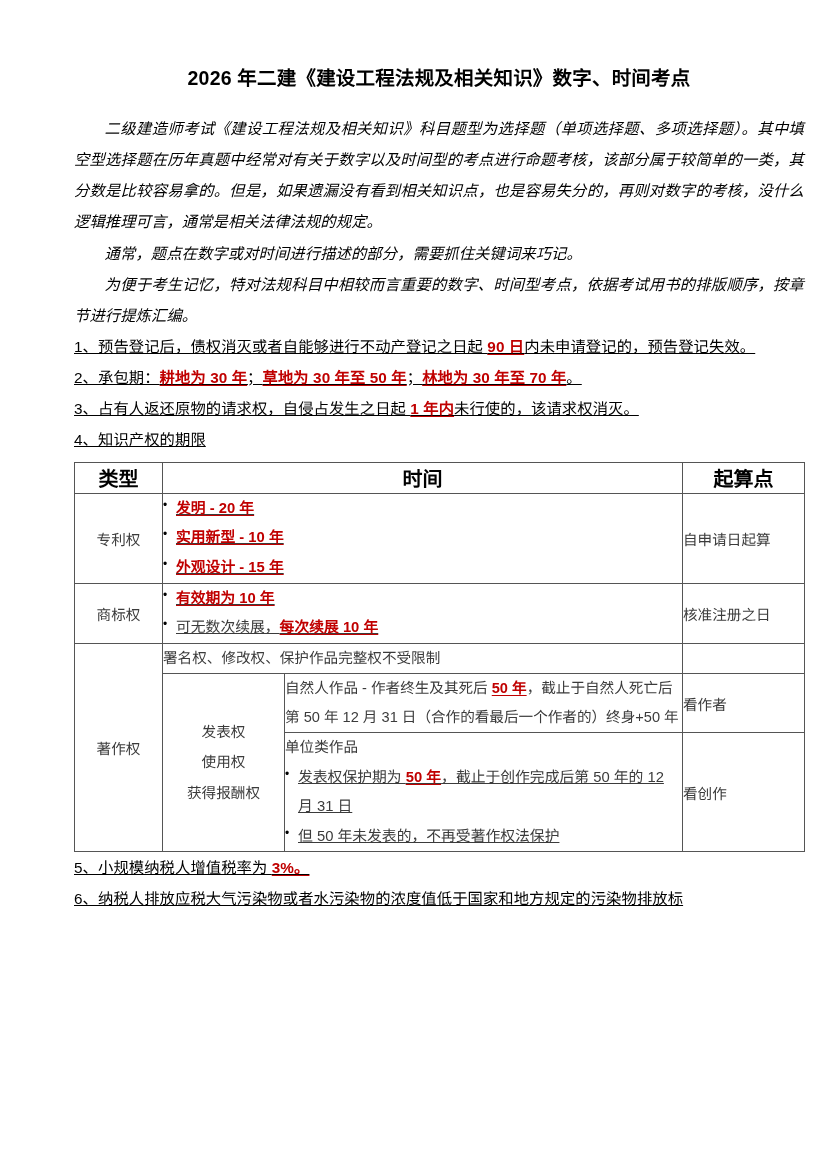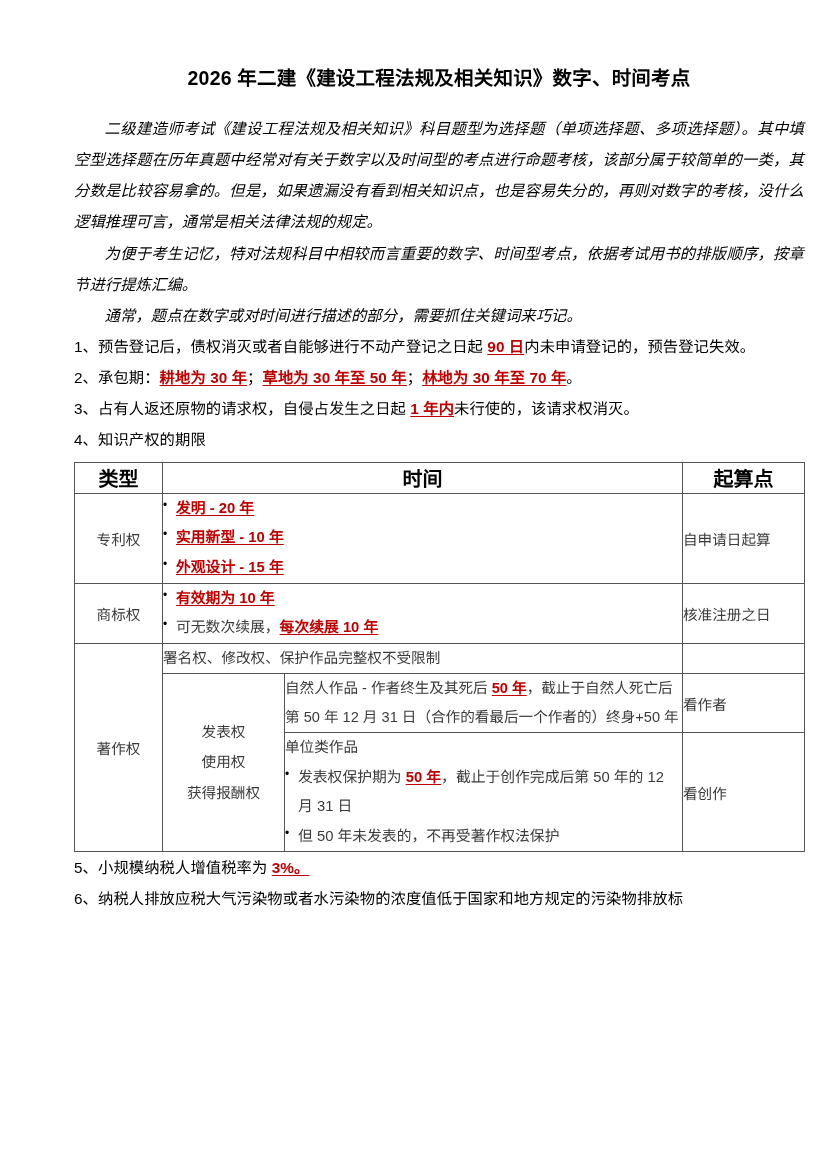--- a/index.html
+++ b/index.html
@@ -48,20 +48,21 @@
     margin: 22px 0 14px 0;
     line-height: 1.4;
   }
   .listline {
     font-size: 15.3px;
     line-height: 2.03;
     margin: 0;
     text-align: left;
     letter-spacing: 0.1px;
     white-space: nowrap;
+    text-decoration: underline;
   }
   .hl {
     color: #C00000;
     font-weight: bold;
     text-decoration: underline;
     text-underline-offset: 2px;
   }
 
   
   table.kp {
@@ -92,20 +93,21 @@
     color: #3b3b3b;
   }
   .origin-cell {
     text-align: left;
     color: #3b3b3b;
   }
   ul.bl {
     list-style: none;
     margin: 0;
     padding: 0;
+    text-decoration: underline;
   }
   ul.bl > li {
     position: relative;
     padding-left: 13px;
     line-height: 2.0;
     font-size: 14.8px;
   }
   ul.bl > li::before {
     content: "\2022";
     position: absolute;
@@ -128,22 +130,22 @@
   .nowrap-line { line-height: 2.0; }
 </style>
 </head>
 <body>
 
 <div class="page">
 
   <h1 class="doc-title">2026 年二建《建设工程法规及相关知识》数字、时间考点</h1>
 
   <p class="para">二级建造师考试《建设工程法规及相关知识》科目题型为选择题（单项选择题、多项选择题）。其中填空型选择题在历年真题中经常对有关于数字以及时间型的考点进行命题考核，该部分属于较简单的一类，其分数是比较容易拿的。但是，如果遗漏没有看到相关知识点，也是容易失分的，再则对数字的考核，没什么逻辑推理可言，通常是相关法律法规的规定。</p>
+  <p class="para">通常，题点在数字或对时间进行描述的部分，需要抓住关键词来巧记。</p>
   <p class="para">为便于考生记忆，特对法规科目中相较而言重要的数字、时间型考点，依据考试用书的排版顺序，按章节进行提炼汇编。</p>
-  <p class="para">通常，题点在数字或对时间进行描述的部分，需要抓住关键词来巧记。</p>
 
 
   <p class="listline"><span>1、预告登记后，债权消灭或者自能够进行不动产登记之日起 </span><span class="hl">90 日</span><span>内未申请登记的，预告登记失效。</span></p>
 
   <p class="listline"><span>2、承包期：</span><span class="hl">耕地为 30 年</span><span>；</span><span class="hl">草地为 30 年至 50 年</span><span>；</span><span class="hl">林地为 30 年至 70 年</span><span>。</span></p>
 
   <p class="listline"><span>3、占有人返还原物的请求权，自侵占发生之日起 </span><span class="hl">1 年内</span><span>未行使的，该请求权消灭。</span></p>
 
   <p class="listline">4、知识产权的期限</p>
 

